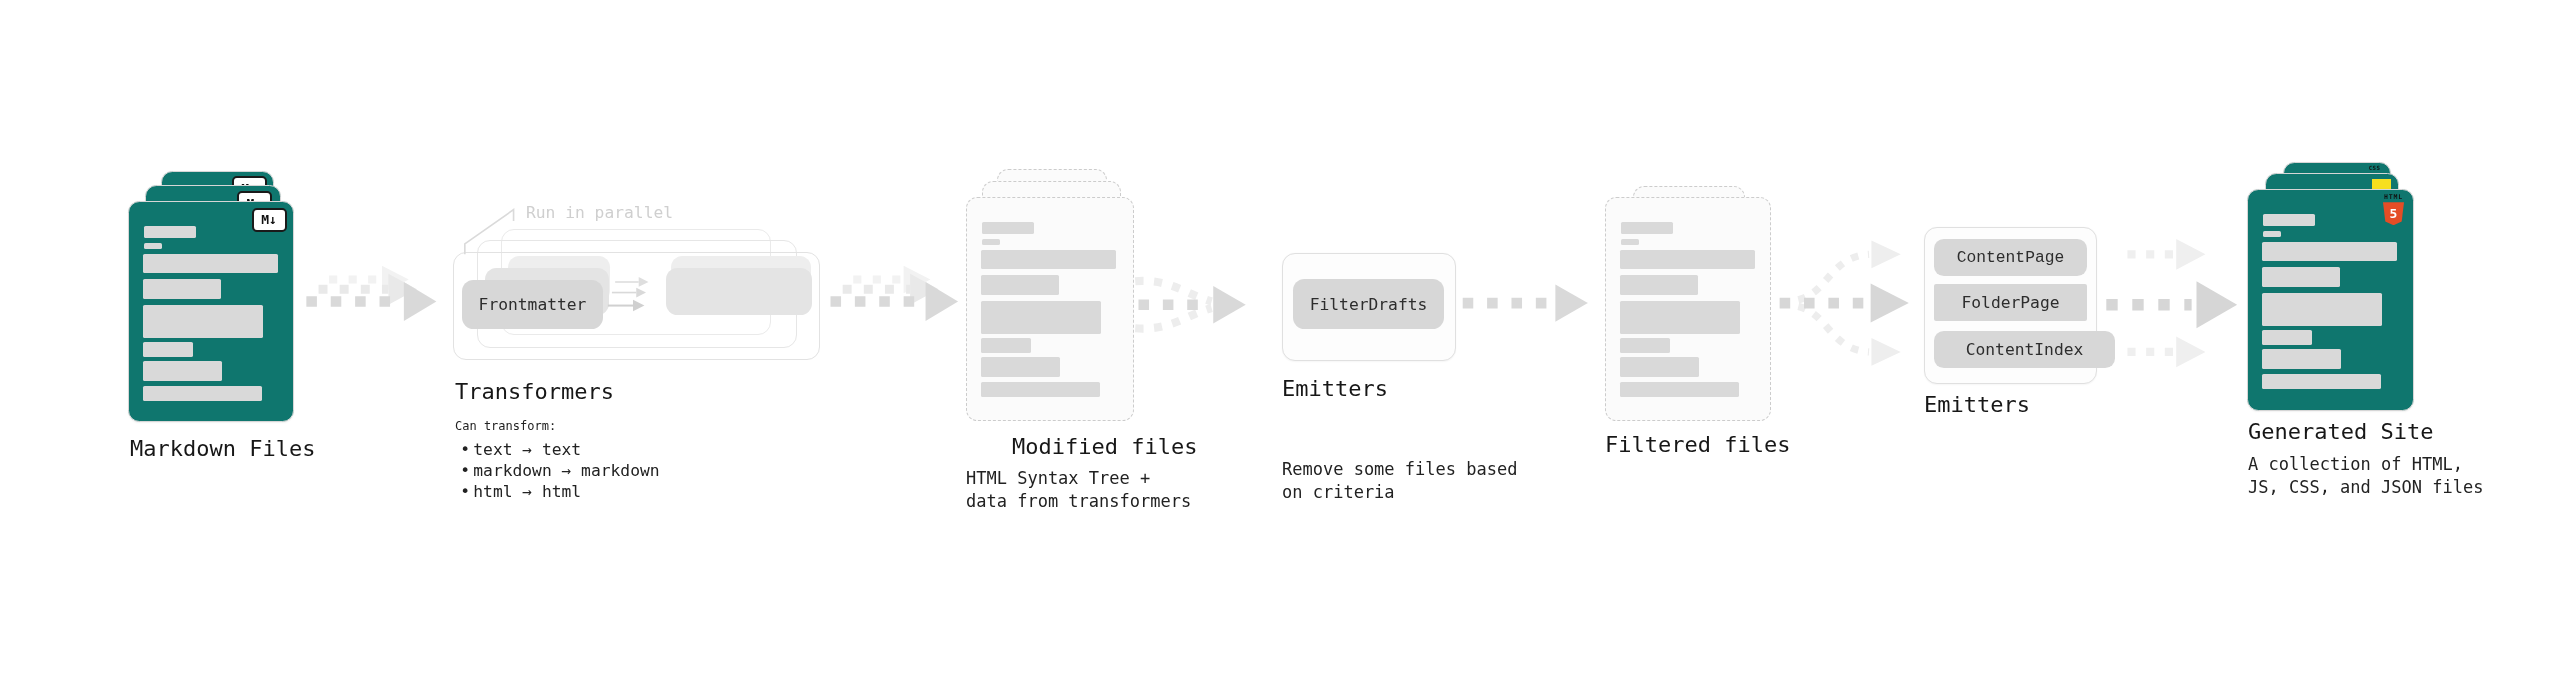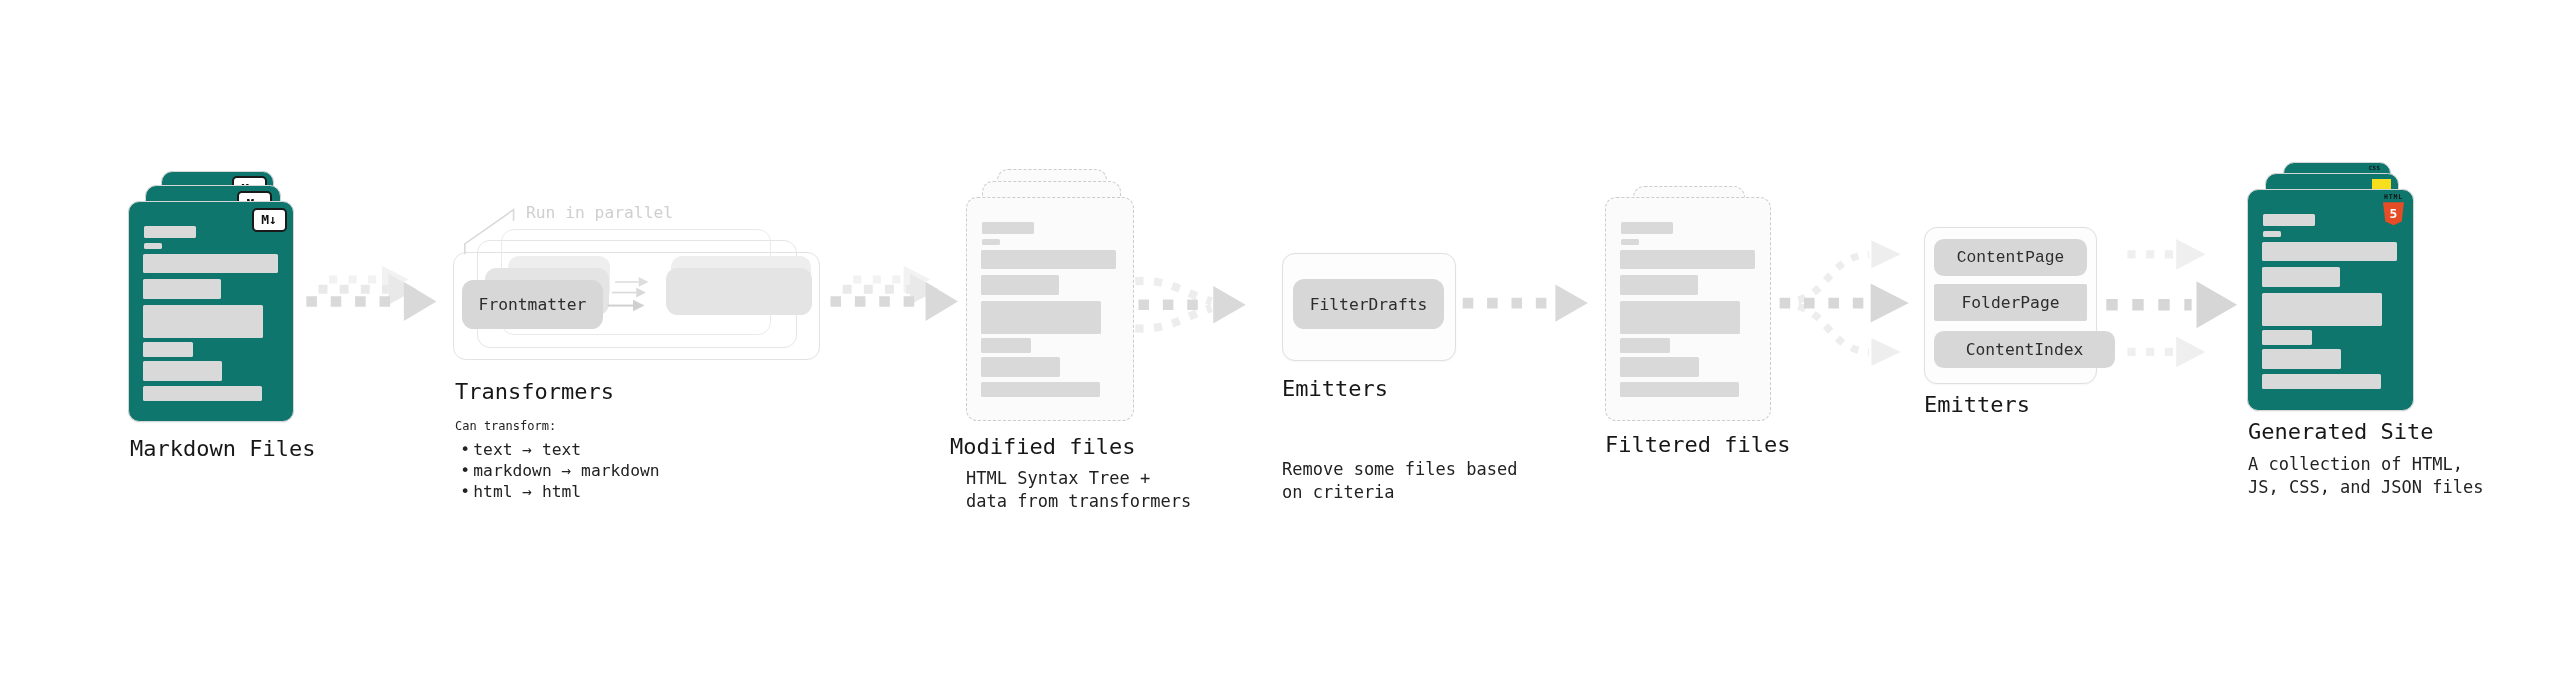--- a/index.html
+++ b/index.html
@@ -111,21 +111,21 @@
         <div class="doc-bar" style="left: 14.6px; top: 24.4px; width: 52px; height: 11.4px;"></div>
         <div class="doc-bar" style="left: 14.6px; top: 41px; width: 18px; height: 5.7px;"></div>
         <div class="doc-bar" style="left: 14px; top: 52px; width: 135px; height: 18.7px;"></div>
         <div class="doc-bar" style="left: 14px; top: 77px; width: 78px; height: 19.5px;"></div>
         <div class="doc-bar" style="left: 14px; top: 103px; width: 120px; height: 33px;"></div>
         <div class="doc-bar" style="left: 14px; top: 140px; width: 50px; height: 15.4px;"></div>
         <div class="doc-bar" style="left: 14px; top: 159px; width: 79px; height: 19.5px;"></div>
         <div class="doc-bar" style="left: 14px; top: 184px; width: 119px; height: 14.6px;"></div>
       </div>
   </div>
-  <div class="stage-label" style="left:950px;top:434px;">Modified files</div>
+  <div class="stage-label" style="left:1012px;top:434px;">Modified files</div>
   <div class="stage-desc" style="left:966px;top:467px;">
     <div>HTML Syntax Tree +</div>
     <div>data from transformers</div>
   </div>
 
   <div class="panel" style="left:1282px;top:253px;width:172px;height:106px;"></div>
   <div class="pill" style="left:1293px;top:279px;width:151px;height:50px;">
       <span>FilterDrafts</span>
     </div>
   <div class="stage-label" style="left:1282px;top:376px;">Emitters</div>

